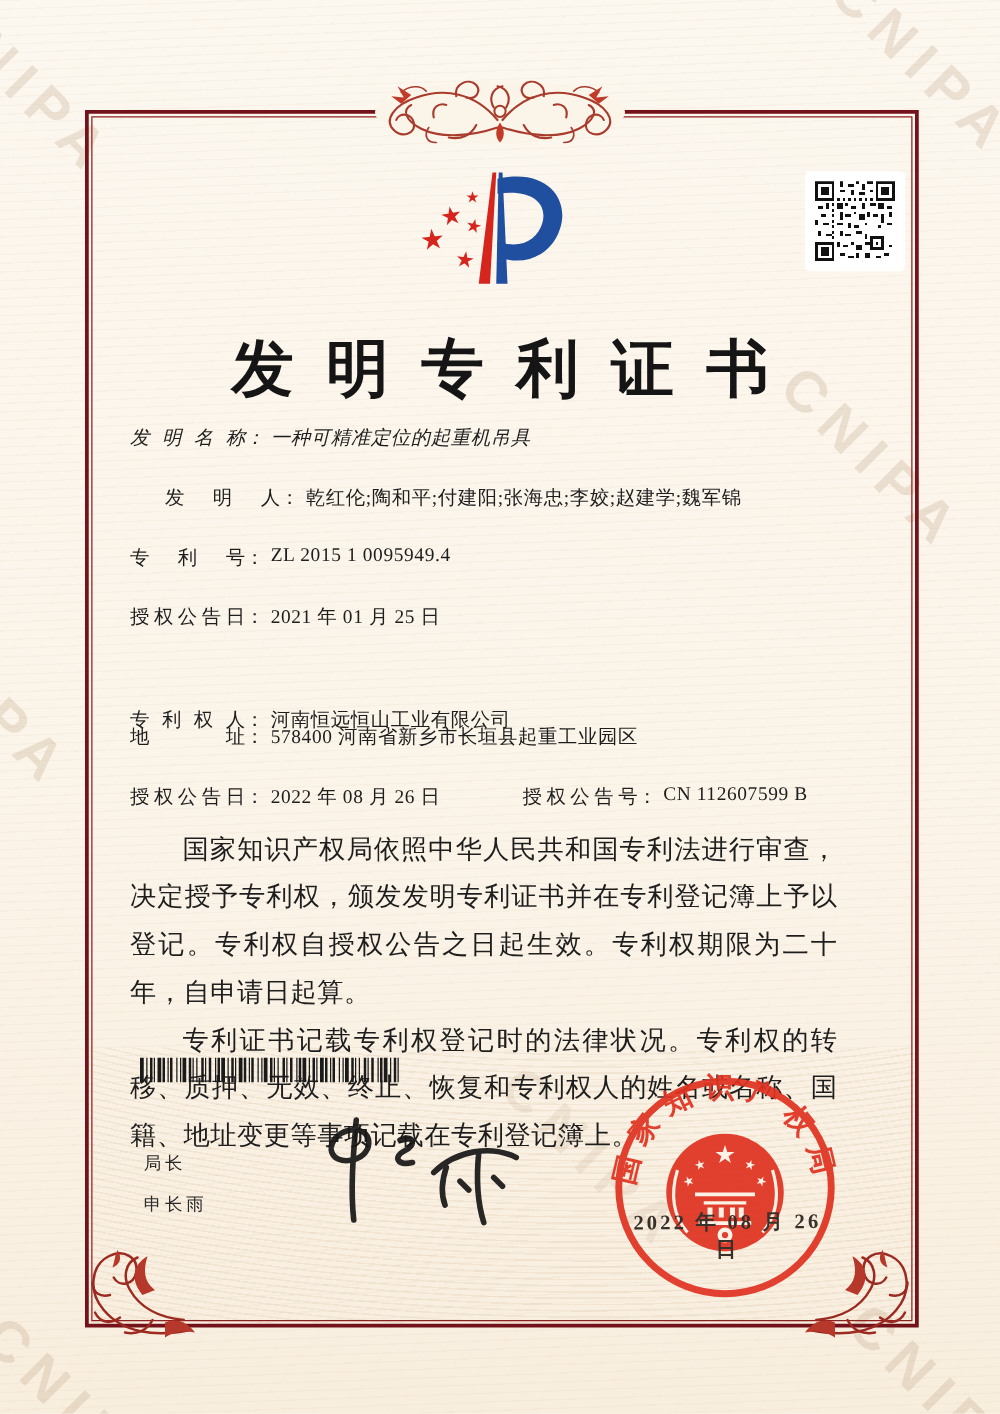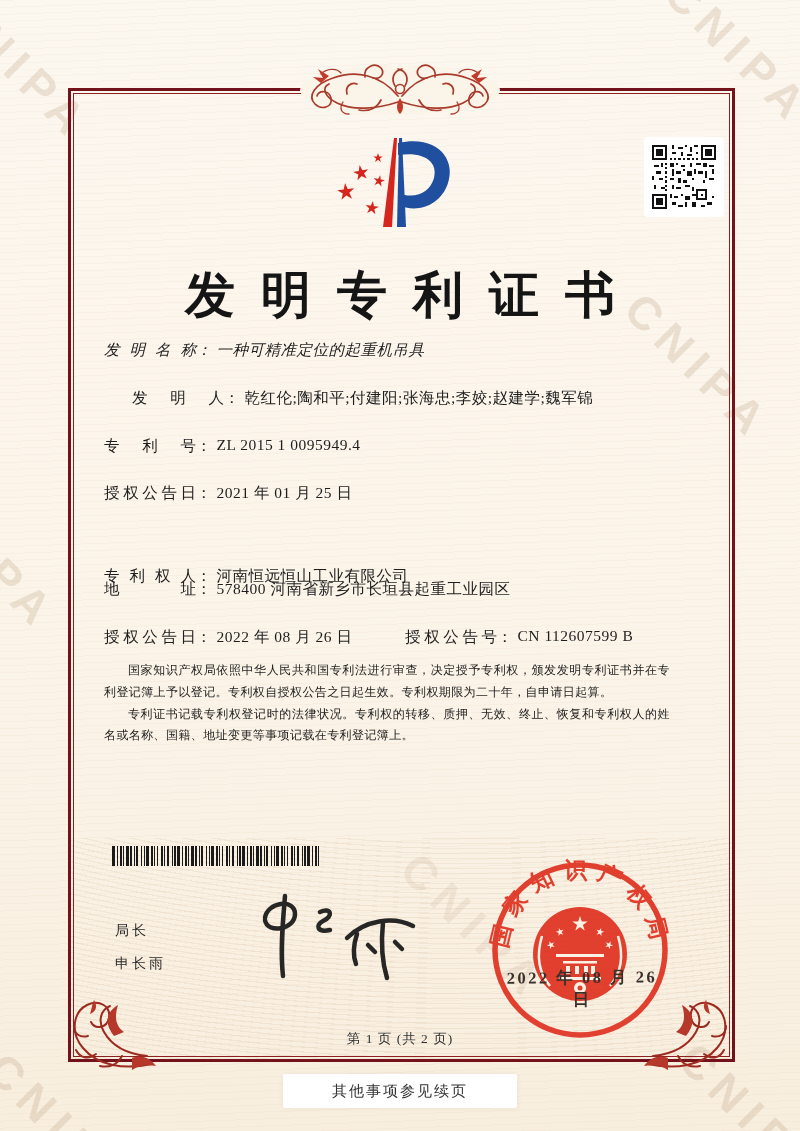--- a/index.html
+++ b/index.html
@@ -22,22 +22,22 @@
   .logo{position:absolute;left:328px;top:126px;width:164px;height:118px;z-index:4;}
   .qr-box{position:absolute;left:644px;top:137px;width:80px;height:80px;background:#fff;border-radius:4px;z-index:4;}
   .qr-box svg{position:absolute;left:8px;top:8px;}
   .title{position:absolute;left:0;right:0;top:246px;z-index:4;text-align:center;
     font-size:50px;font-weight:700;letter-spacing:26px;text-indent:26px;color:#151515;margin-top:16px;}
   .fields{position:absolute;left:104px;top:340px;width:566px;z-index:4;font-size:15.5px;}
   .row{position:absolute;left:0;white-space:nowrap;}
   .lbl{display:inline-block;width:92px;text-align:justify;text-align-last:justify;vertical-align:top;}
   .colon{display:inline-block;vertical-align:top;}
   .val{margin-left:5px;letter-spacing:.5px;}
-  .row2{position:absolute;left:301px;top:0;white-space:nowrap;font-family:Liberation Serif, serif;}
-  .body-text{position:absolute;left:104px;top:660px;width:566px;z-index:4;font-size:12px;line-height:1.82;}
+  .row2{position:absolute;left:314px;top:0;white-space:nowrap;font-family:Liberation Serif, serif;}
+  .body-text{position:absolute;left:104px;top:660px;width:566px;z-index:4;font-size:21px;line-height:1.82;}
   .body-text p{margin:0;text-indent:2em;text-align:justify;letter-spacing:.4px;}
   .barcode{position:absolute;left:112px;top:846px;z-index:4;}
   .director{position:absolute;left:115px;top:914px;z-index:4;
     font-family:"Liberation Sans","DejaVu Sans",sans-serif;font-size:14px;letter-spacing:3px;
     line-height:33px;color:#2a2a2a;}
   .signature{position:absolute;left:225px;top:890px;z-index:4;}
   .seal{position:absolute;left:488px;top:858px;width:184px;height:184px;z-index:5;}
   .seal-arc-text{font-size:23px;font-weight:bold;letter-spacing:9px;fill:#e03322;
     font-family:"Liberation Serif","DejaVu Serif",serif;}
   .seal-date{position:absolute;left:494px;top:967px;width:176px;z-index:6;text-align:center;
@@ -235,16 +235,14 @@
         <circle cy="34" r="2.5" fill="#e03322"></circle>
         <g fill="none" stroke="#fcf3e6" stroke-width="2.5">
           <path d="M-38,-18 C-44,2 -42,18 -30,32"></path>
           <path d="M38,-18 C44,2 42,18 30,32"></path>
         </g>
       </g>
     </g>
   </svg>
   <div class="seal-date">2022 年 08 月 26 日</div>
 
-  <div class="page-info">第 1 页 (共 2 页)</div>
-  <div class="footer-note">其他事项参见续页</div>
 
 </div>
 
 </body></html>

